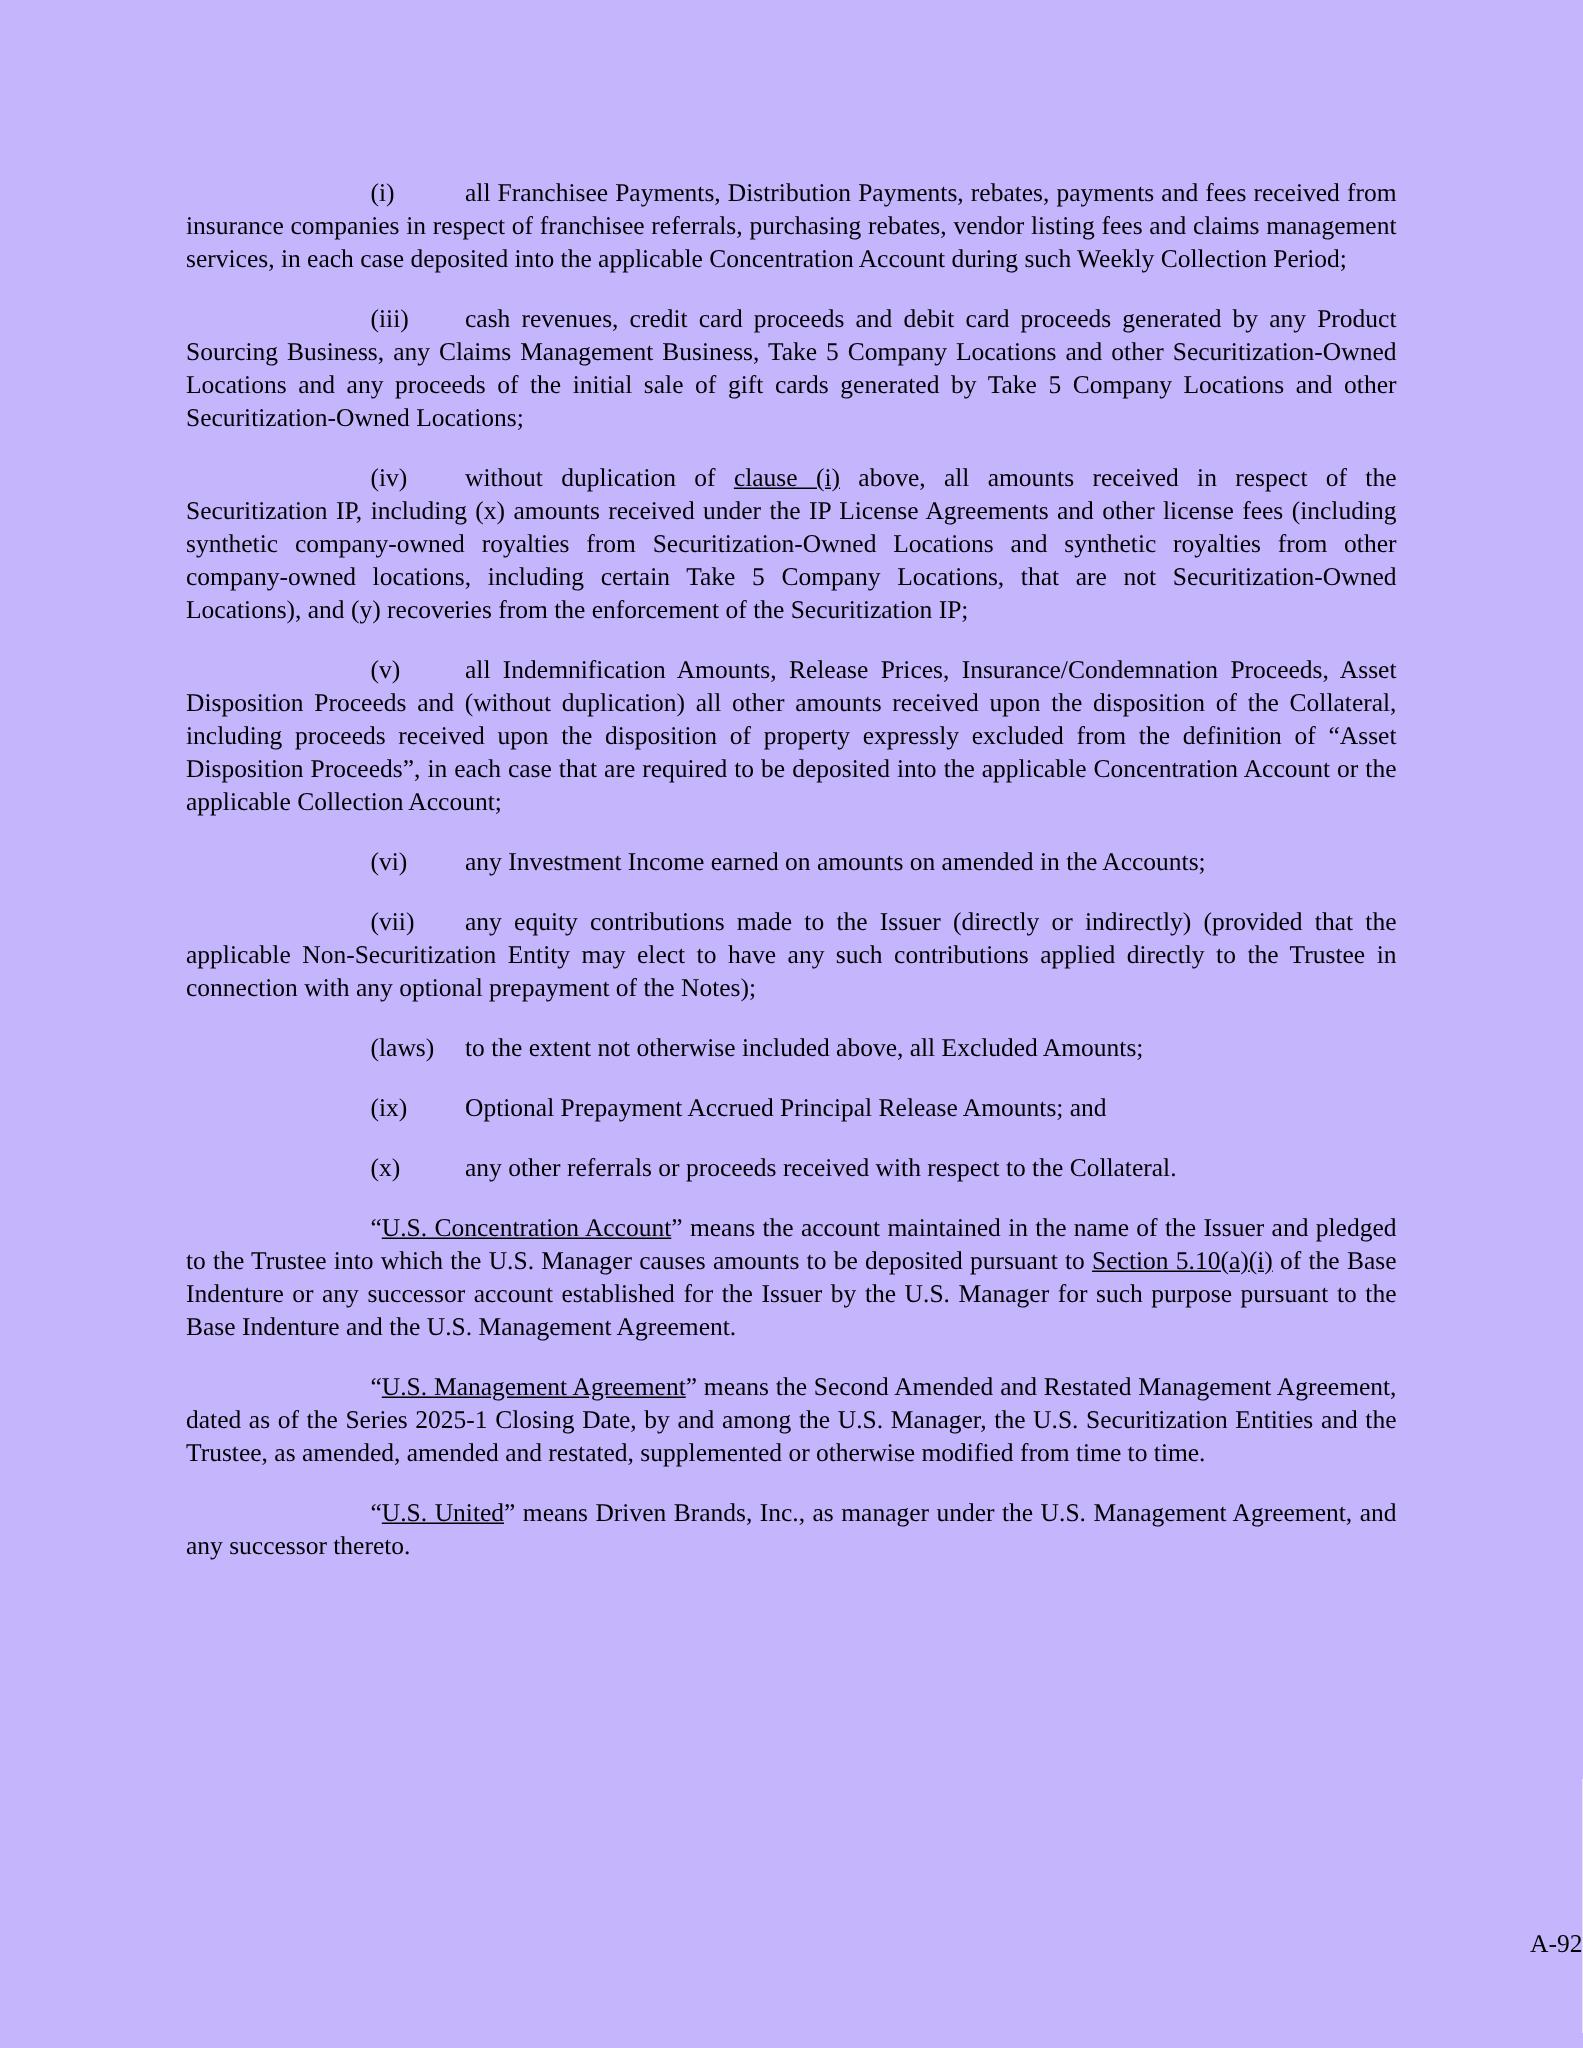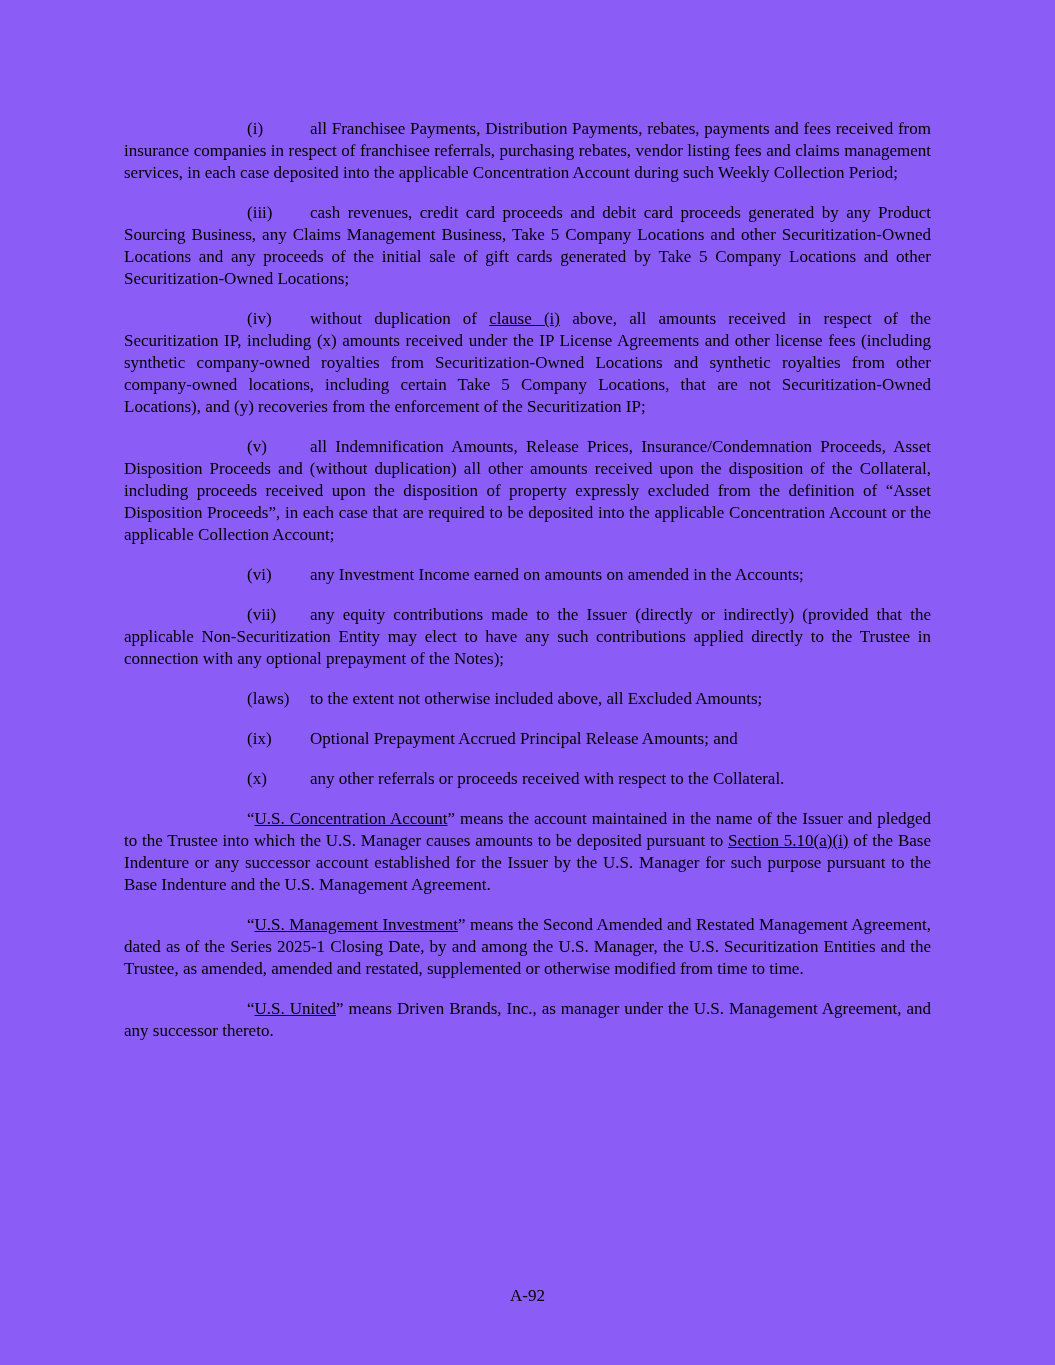--- a/index.html
+++ b/index.html
@@ -5,21 +5,21 @@
   html, body {
     margin: 0;
     padding: 0;
     background: #ffffff;
   }
   .page {
     position: relative;
     width: 1055px;
     height: 1365px;
     margin: 0 auto;
-    background: #8b5cf6;
+    background: #c4b5fd;
     color: #000000;
     font-family: "Liberation Serif", "DejaVu Serif", serif;
     font-size: 17px;
     line-height: 22px;
     overflow: hidden;
   }
   .doc-body {
     padding: 118px 124px 0 124px;
   }
   .doc-body p {
@@ -33,21 +33,21 @@
     text-indent: 0;
   }
   .u {
     text-decoration: underline;
   }
   .page-number {
     position: absolute;
     bottom: 58px;
     left: 0;
     width: 100%;
-    text-align: center;
+    text-align: right;
   }
 </style>
 </head>
 <body>
 
 <div class="page">
   <div class="doc-body">
   <p><span class="marker">(i)</span><span>all Franchisee Payments, Distribution Payments, rebates, payments and fees received from insurance companies in respect of franchisee referrals, purchasing rebates, vendor listing fees and claims management services, in each case deposited into the applicable Concentration Account during such Weekly Collection Period;</span></p>
 
 
@@ -63,18 +63,18 @@
 
   <p><span class="marker">(laws)</span><span>to the extent not otherwise included above, all Excluded Amounts;</span></p>
 
   <p><span class="marker">(ix)</span><span>Optional Prepayment Accrued Principal Release Amounts; and</span></p>
 
   <p><span class="marker">(x)</span><span>any other referrals or proceeds received with respect to the Collateral.</span></p>
 
   <p><span>“</span><span class="u">U.S. Concentration Account</span><span>” means the account maintained in the name of the Issuer and pledged to the Trustee into which the U.S. Manager causes amounts to be deposited pursuant to </span><span class="u">Section 5.10(a)(i)</span><span> of the Base Indenture or any successor account established for the Issuer by the U.S. Manager for such purpose pursuant to the Base Indenture and the U.S. Management Agreement.</span></p>
 
 
-  <p><span>“</span><span class="u">U.S. Management Investment</span><span>” means the Second Amended and Restated Management Agreement, dated as of the Series 2025-1 Closing Date, by and among the U.S. Manager, the U.S. Securitization Entities and the Trustee, as amended, amended and restated, supplemented or otherwise modified from time to time.</span></p>
+  <p><span>“</span><span class="u">U.S. Management Agreement</span><span>” means the Second Amended and Restated Management Agreement, dated as of the Series 2025-1 Closing Date, by and among the U.S. Manager, the U.S. Securitization Entities and the Trustee, as amended, amended and restated, supplemented or otherwise modified from time to time.</span></p>
 
   <p><span>“</span><span class="u">U.S. United</span><span>” means Driven Brands, Inc., as manager under the U.S. Management Agreement, and any successor thereto.</span></p>
 </div>
   <div class="page-number">A-92</div>
 </div>
 
 </body></html>

